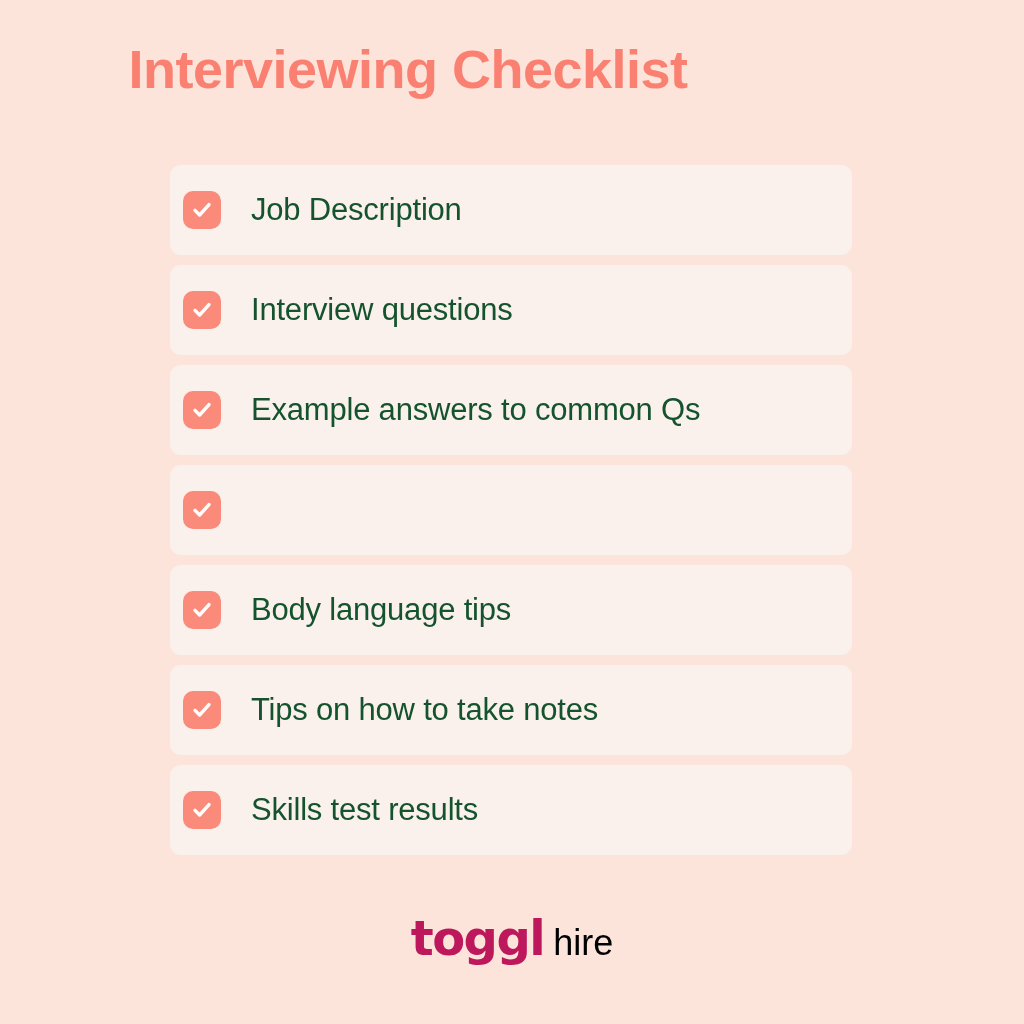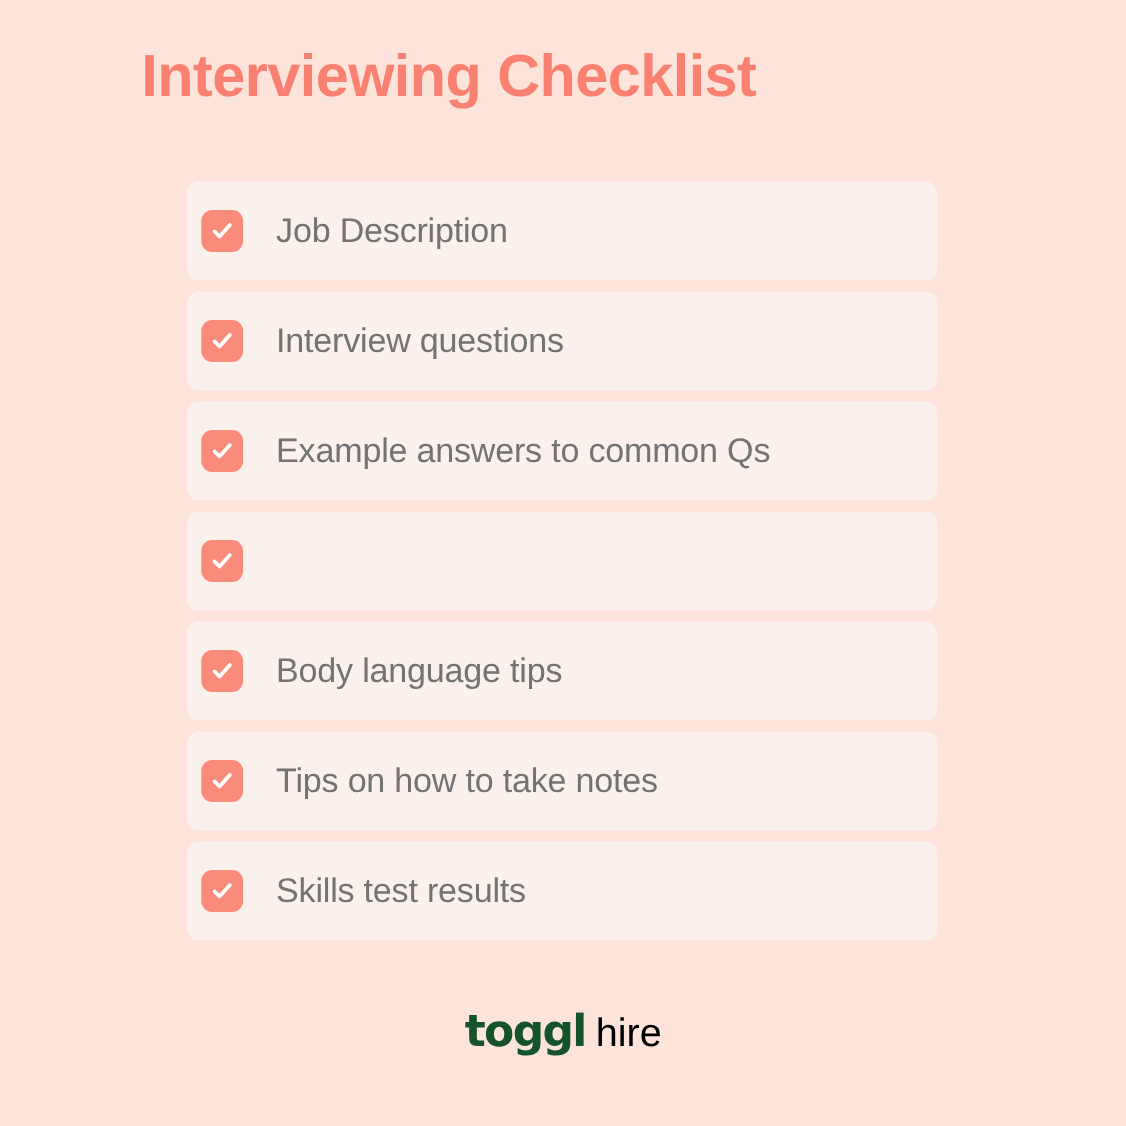--- a/index.html
+++ b/index.html
@@ -80,42 +80,42 @@
 
   .checkbox svg {
     display: block;
   }
 
   .check-label {
     margin-left: 30px;
     font-family: "Liberation Sans", sans-serif;
     font-size: 31px;
     font-weight: 500;
-    color: #737373;
+    color: #14532d;
     line-height: 38px;
     letter-spacing: -0.2px;
     white-space: nowrap;
   }
 
   
   .footer-logo {
     position: absolute;
     top: 910px;
     left: 0;
     width: 1024px;
     text-align: center;
     line-height: 56px;
     white-space: nowrap;
   }
 
   .logo-toggl {
     font-family: "DejaVu Sans", sans-serif;
-    font-size: 40px;
+    font-size: 48px;
     font-weight: bold;
-    color: #14532d;
+    color: #be185d;
     letter-spacing: -1.5px;
   }
 
   .logo-hire {
     font-family: "Liberation Sans", sans-serif;
     font-size: 36px;
     font-weight: 300;
     color: #000000;
     letter-spacing: 0px;
     margin-left: 9px;

